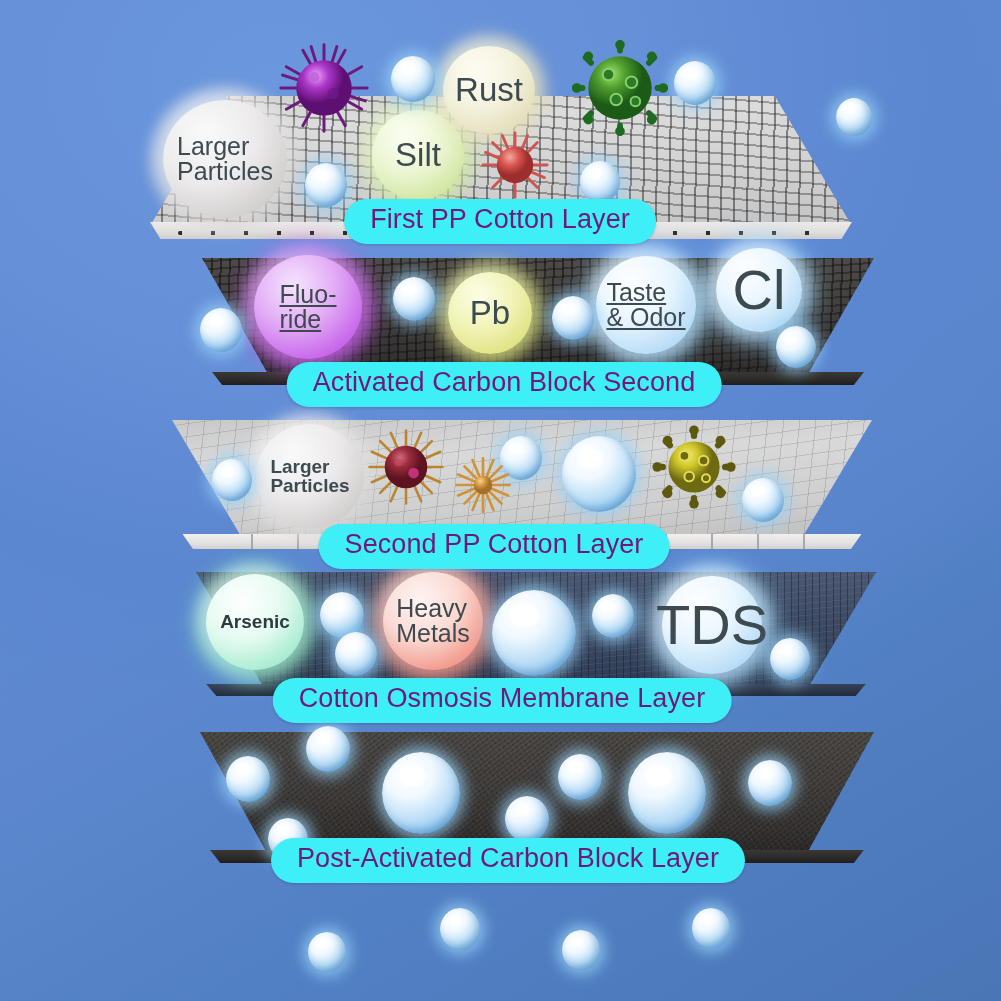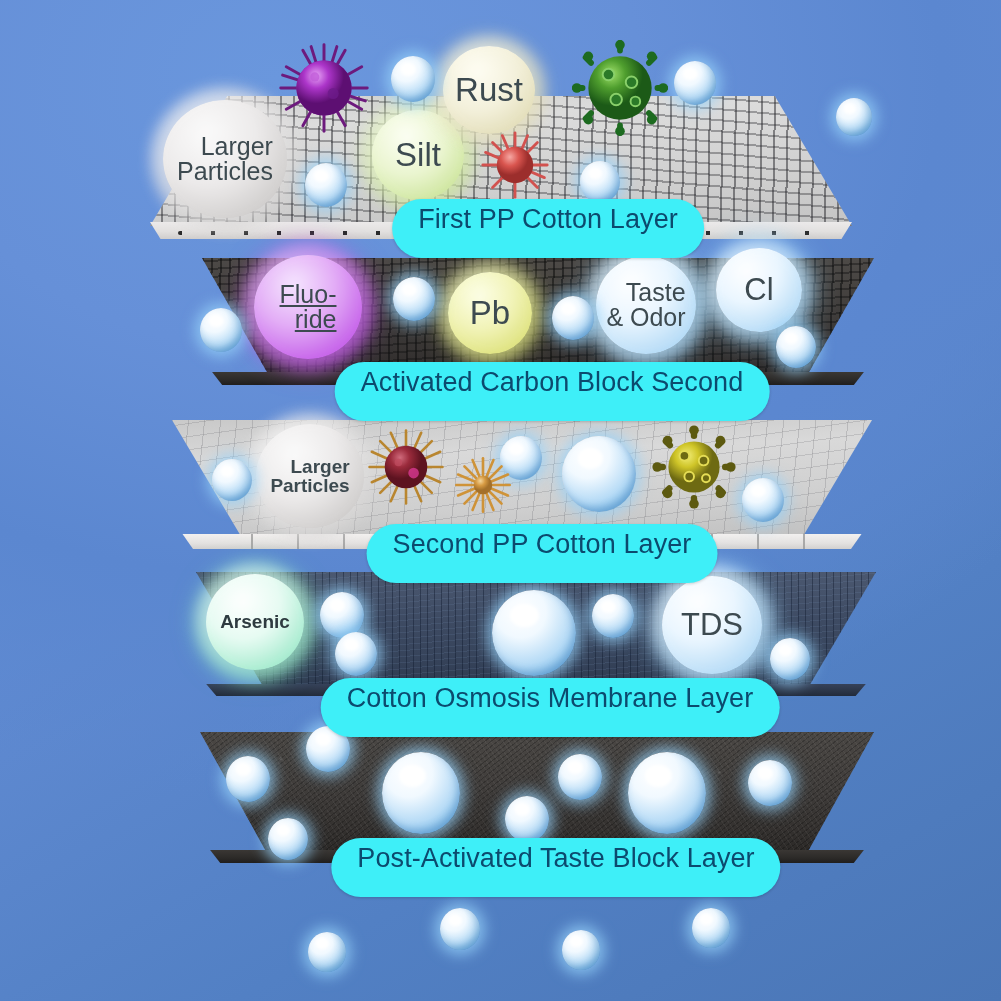--- a/index.html
+++ b/index.html
@@ -91,38 +91,37 @@
   .edge.roedge{
     height:12px;
     background:linear-gradient(180deg,#36425a 0%,#2b3547 60%,#222b3b 100%);
     clip-path:polygon(1.5% 0%, 98.5% 0%, 97% 100%, 3% 100%);
   }
 
   
   .pill{
     position:absolute;z-index:40;
     background:#3eeff8;
-    color:#0c4a6e;
+    color:#701a75;
     border-radius:999px;
-    padding:5px 26px 24px;
+    padding:5px 26px 10px;
     font-size:27px;
     line-height:1.12;
     white-space:nowrap;
     letter-spacing:.1px;
     box-shadow:0 1px 3px rgba(0,0,0,.18);
     transform:translateX(-50%);
-    margin-left:48px;
   }
 
   
   .blob{
     position:absolute;z-index:30;
     border-radius:50%;
     display:flex;align-items:center;justify-content:center;
-    text-align:right;
+    text-align:left;
     color:#3d4a50;
     font-weight:400;
     line-height:1.02;
   }
   .blob .txt{position:relative;z-index:3;display:block;}
 
   
   .b-gray   {background:radial-gradient(circle at 36% 30%, #fbfbfb 0%, #eceaea 42%, #d2d0cf 72%, #b9b6b5 100%);
              box-shadow:0 0 18px 6px rgba(235,235,235,.55);}
   .b-green  {background:radial-gradient(circle at 38% 30%, #fdfff5 0%, #eaf5cf 44%, #cfe6a0 74%, #b6d682 100%);
@@ -159,21 +158,21 @@
     border-radius:50%;background:rgba(255,255,255,.92);filter:blur(1.6px);
   }
 
   
   .germ{position:absolute;z-index:33;}
   .germ svg{display:block;width:100%;height:100%;overflow:visible;}
 
   .lbl-sm{font-size:19px;font-weight:bold;}
   .lbl-md{font-size:25px;}
   .lbl-lg{font-size:33px;}
-  .lbl-xl{font-size:31px;}
+  .lbl-xl{font-size:56px;}
 </style>
 </head>
 <body>
 
 <div id="stage">
 
   <div class="layer" style="left:150px;top:96px;width:702px;height:130px;">
     <div class="slab tp-narrowtop">
       <div class="face mat-pp1"></div>
     </div>
@@ -310,21 +309,21 @@
   <div class="blob b-purple" style="left:254px;top:255px;width:108px;height:104px;">
     <span class="txt lbl-md" style="white-space:pre-line;">Fluo-
 ride</span>
   </div>
 
   <div class="blob b-yellow" style="left:448px;top:272px;width:84px;height:82px;">
     <span class="txt lbl-lg">Pb</span>
   </div>
 
   <div class="blob b-water" style="left:596px;top:256px;width:100px;height:98px;">
-    <span class="txt lbl-md" style="white-space:pre-line;">Taste
+    <span class="txt lbl-md" style="white-space:pre-line;text-decoration:underline;">Taste
 &amp; Odor</span>
   </div>
 
   <div class="blob b-water" style="left:716px;top:248px;width:86px;height:84px;">
     <span class="txt lbl-xl">Cl</span>
   </div>
 
   <div class="drop" style="left:200px;top:308px;width:42px;height:44px;"></div>
   <div class="drop" style="left:393px;top:277px;width:42px;height:44px;"></div>
   <div class="drop" style="left:552px;top:296px;width:42px;height:44px;"></div>
@@ -456,20 +455,24 @@
     <div class="slab tp-widetop">
       <div class="face mat-ro"></div>
     </div>
     <div class="edge roedge" style="top:112px;"></div>
   </div>
 
   <div class="blob b-mint" style="left:206px;top:574px;width:98px;height:96px;">
     <span class="txt lbl-sm" style="color:#2e3b40;">Arsenic</span>
   </div>
 
+  <div class="blob b-red" style="left:383px;top:572px;width:100px;height:98px;">
+    <span class="txt lbl-md" style="white-space:pre-line;">Heavy
+Metals</span>
+  </div>
 
   <div class="blob b-water" style="left:662px;top:576px;width:100px;height:98px;">
     <span class="txt lbl-xl">TDS</span>
   </div>
 
   <div class="drop" style="left:320px;top:592px;width:44px;height:46px;"></div>
   <div class="drop" style="left:335px;top:632px;width:42px;height:44px;"></div>
   <div class="drop" style="left:492px;top:590px;width:84px;height:86px;"></div>
   <div class="drop" style="left:592px;top:594px;width:42px;height:44px;"></div>
   <div class="drop" style="left:770px;top:638px;width:40px;height:42px;"></div>
@@ -485,20 +488,20 @@
 
   <div class="drop" style="left:226px;top:756px;width:44px;height:46px;"></div>
   <div class="drop" style="left:306px;top:726px;width:44px;height:46px;"></div>
   <div class="drop" style="left:268px;top:818px;width:40px;height:42px;"></div>
   <div class="drop" style="left:382px;top:752px;width:78px;height:82px;"></div>
   <div class="drop" style="left:505px;top:796px;width:44px;height:46px;"></div>
   <div class="drop" style="left:558px;top:754px;width:44px;height:46px;"></div>
   <div class="drop" style="left:628px;top:752px;width:78px;height:82px;"></div>
   <div class="drop" style="left:748px;top:760px;width:44px;height:46px;"></div>
 
-  <div class="pill" style="left:508px;top:838px;">Post-Activated Taste Block Layer</div>
+  <div class="pill" style="left:508px;top:838px;">Post-Activated Carbon Block Layer</div>
 
   <div class="drop" style="left:308px;top:932px;width:38px;height:40px;"></div>
   <div class="drop" style="left:440px;top:908px;width:40px;height:42px;"></div>
   <div class="drop" style="left:562px;top:930px;width:38px;height:40px;"></div>
   <div class="drop" style="left:692px;top:908px;width:38px;height:40px;"></div>
 
 </div>
 
 </body></html>

